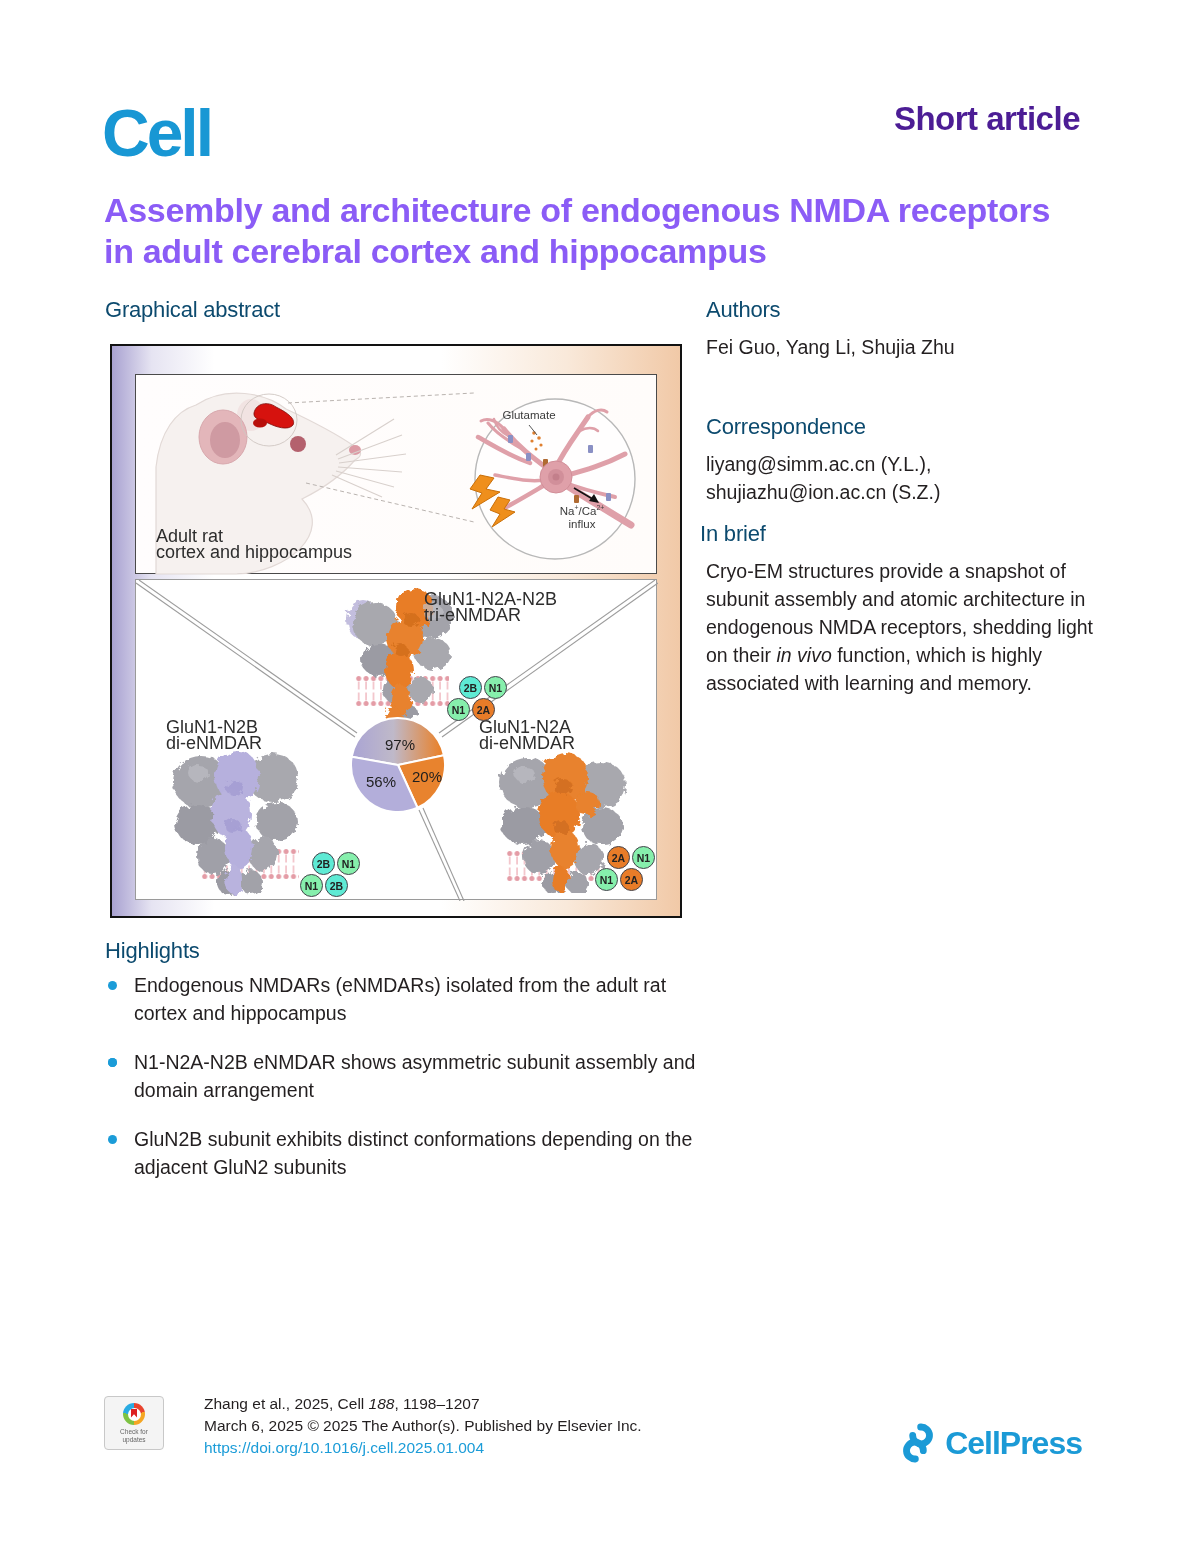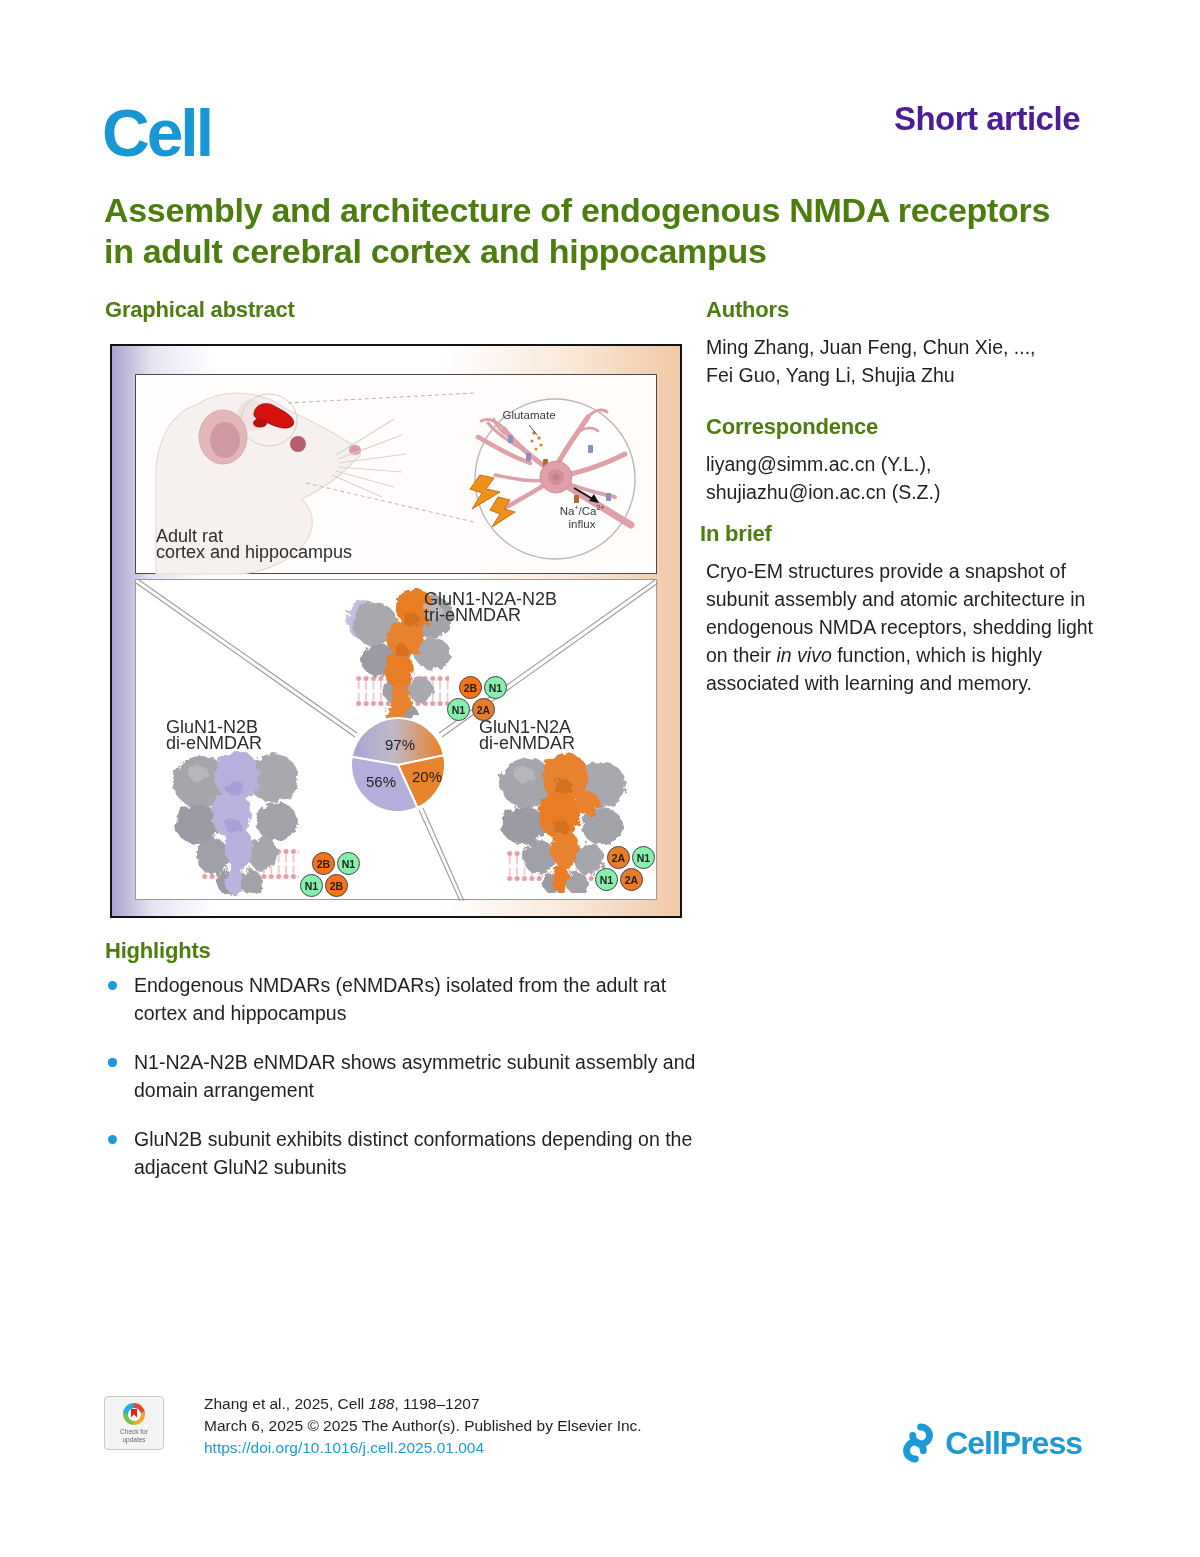--- a/index.html
+++ b/index.html
@@ -1,38 +1,38 @@
 <!DOCTYPE html>
 <html><head>
 <meta charset="utf-8">
 <style>
   html,body{margin:0;padding:0;background:#fff;}
   body{width:1200px;height:1557px;position:relative;font-family:"Liberation Sans",sans-serif;color:#231f20;overflow:hidden;}
   .abs{position:absolute;}
   
   .cell-logo{left:102px;top:100px;font-size:66px;font-weight:700;letter-spacing:-3px;color:#1897d4;line-height:1;}
   .short-article{top:100px;right:120px;font-size:33px;font-weight:700;color:#4c1d95;letter-spacing:-0.5px;}
-  .paper-title{left:104px;top:190px;width:980px;font-size:34px;font-weight:700;line-height:41px;color:#4d7c0f;letter-spacing:-0.3px;}
-  
-  .h-blue{font-size:22px;font-weight:700;color:#4d7c0f;letter-spacing:-0.2px;}
+  .paper-title{left:104px;top:190px;width:980px;font-size:34px;font-weight:700;line-height:41px;color:#8b5cf6;letter-spacing:-0.3px;}
+  
+  .h-blue{font-size:22px;font-weight:400;color:#0c4a6e;letter-spacing:-0.2px;}
   
   .rc-text{font-size:19.5px;line-height:28px;color:#231f20;}
   
   .ga-box{left:110px;top:344px;width:568px;height:570px;border:2px solid #121212;
     background:linear-gradient(90deg,#a9a2d1 0%,#e6e4f2 7%,#ffffff 18%,#ffffff 58%,#f9e9da 80%,#f1c9a7 100%);}
   .panel{position:absolute;box-sizing:border-box;}
   .panel-top{left:23px;top:28px;width:522px;height:200px;background:linear-gradient(90deg,#fffdfd,#fffcfa);border:1px solid #4a4a4a;}
   .panel-bottom{left:23px;top:233px;width:522px;height:321px;background:#fff;border:1px solid #9a9a9a;}
   .cap{position:absolute;text-align:left;font-size:18px;line-height:16px;color:#2d2d2d;}
   .cap-sm{position:absolute;text-align:center;font-size:11.5px;line-height:13.5px;color:#3a3a3a;}
   .pie-label{position:absolute;width:60px;text-align:center;font-size:15px;color:#1e1e1e;}
   .chip{position:absolute;width:23px;height:23px;border-radius:50%;border:1.6px solid #44444c;box-sizing:border-box;
         font-size:10.5px;font-weight:bold;display:flex;align-items:center;justify-content:center;color:#222;}
   .chip-n1{background:#86efac;}
-  .chip-2b{background:#f97316;}
+  .chip-2b{background:#5eead4;}
   .chip-2a{background:#e87c28;}
   
   .hl-list{left:104px;top:972px;width:600px;}
   .hl-item{position:relative;padding-left:30px;margin-bottom:22px;font-size:19.5px;line-height:27.5px;width:590px;}
   .hl-dot{position:absolute;left:4px;top:9px;width:9px;height:9px;border-radius:50%;background:#1b9cd8;}
   
   .badge{left:104px;top:1396px;width:58px;height:52px;background:#f4f4f4;border:1px solid #c8c8c8;border-radius:4px;
          display:flex;flex-direction:column;align-items:center;justify-content:center;}
   .badge-ring{width:22px;height:22px;border-radius:50%;background:conic-gradient(#e8432e 0 22%,#f5a623 22% 50%,#7dc243 50% 76%,#29abe2 76% 100%);display:flex;align-items:center;justify-content:center;}
   .badge-ring-inner{width:13px;height:13px;border-radius:50%;background:#fff;display:flex;align-items:flex-start;justify-content:center;}
@@ -290,21 +290,20 @@
 
     <div class="chip chip-2a" style="left:471px;top:266px;">2A</div>
     <div class="chip chip-n1" style="left:496px;top:266px;">N1</div>
     <div class="chip chip-n1" style="left:459px;top:288px;">N1</div>
     <div class="chip chip-2a" style="left:484px;top:288px;">2A</div>
   </div>
 </div>
 
 <div class="abs h-blue" style="left:706px;top:297px;">Authors</div>
 <div class="abs rc-text" style="left:706px;top:333px;width:400px;">
-  <div>Ming Zhang, Juan Feng, Chun Xie, ...,</div>
   <div>Fei Guo, Yang Li, Shujia Zhu</div>
 </div>
 
 <div class="abs h-blue" style="left:706px;top:414px;">Correspondence</div>
 <div class="abs rc-text" style="left:706px;top:450px;width:400px;">
   <div>liyang@simm.ac.cn (Y.L.),</div>
   <div>shujiazhu@ion.ac.cn (S.Z.)</div>
 </div>
 
 <div class="abs h-blue" style="left:700px;top:521px;">In brief</div>

